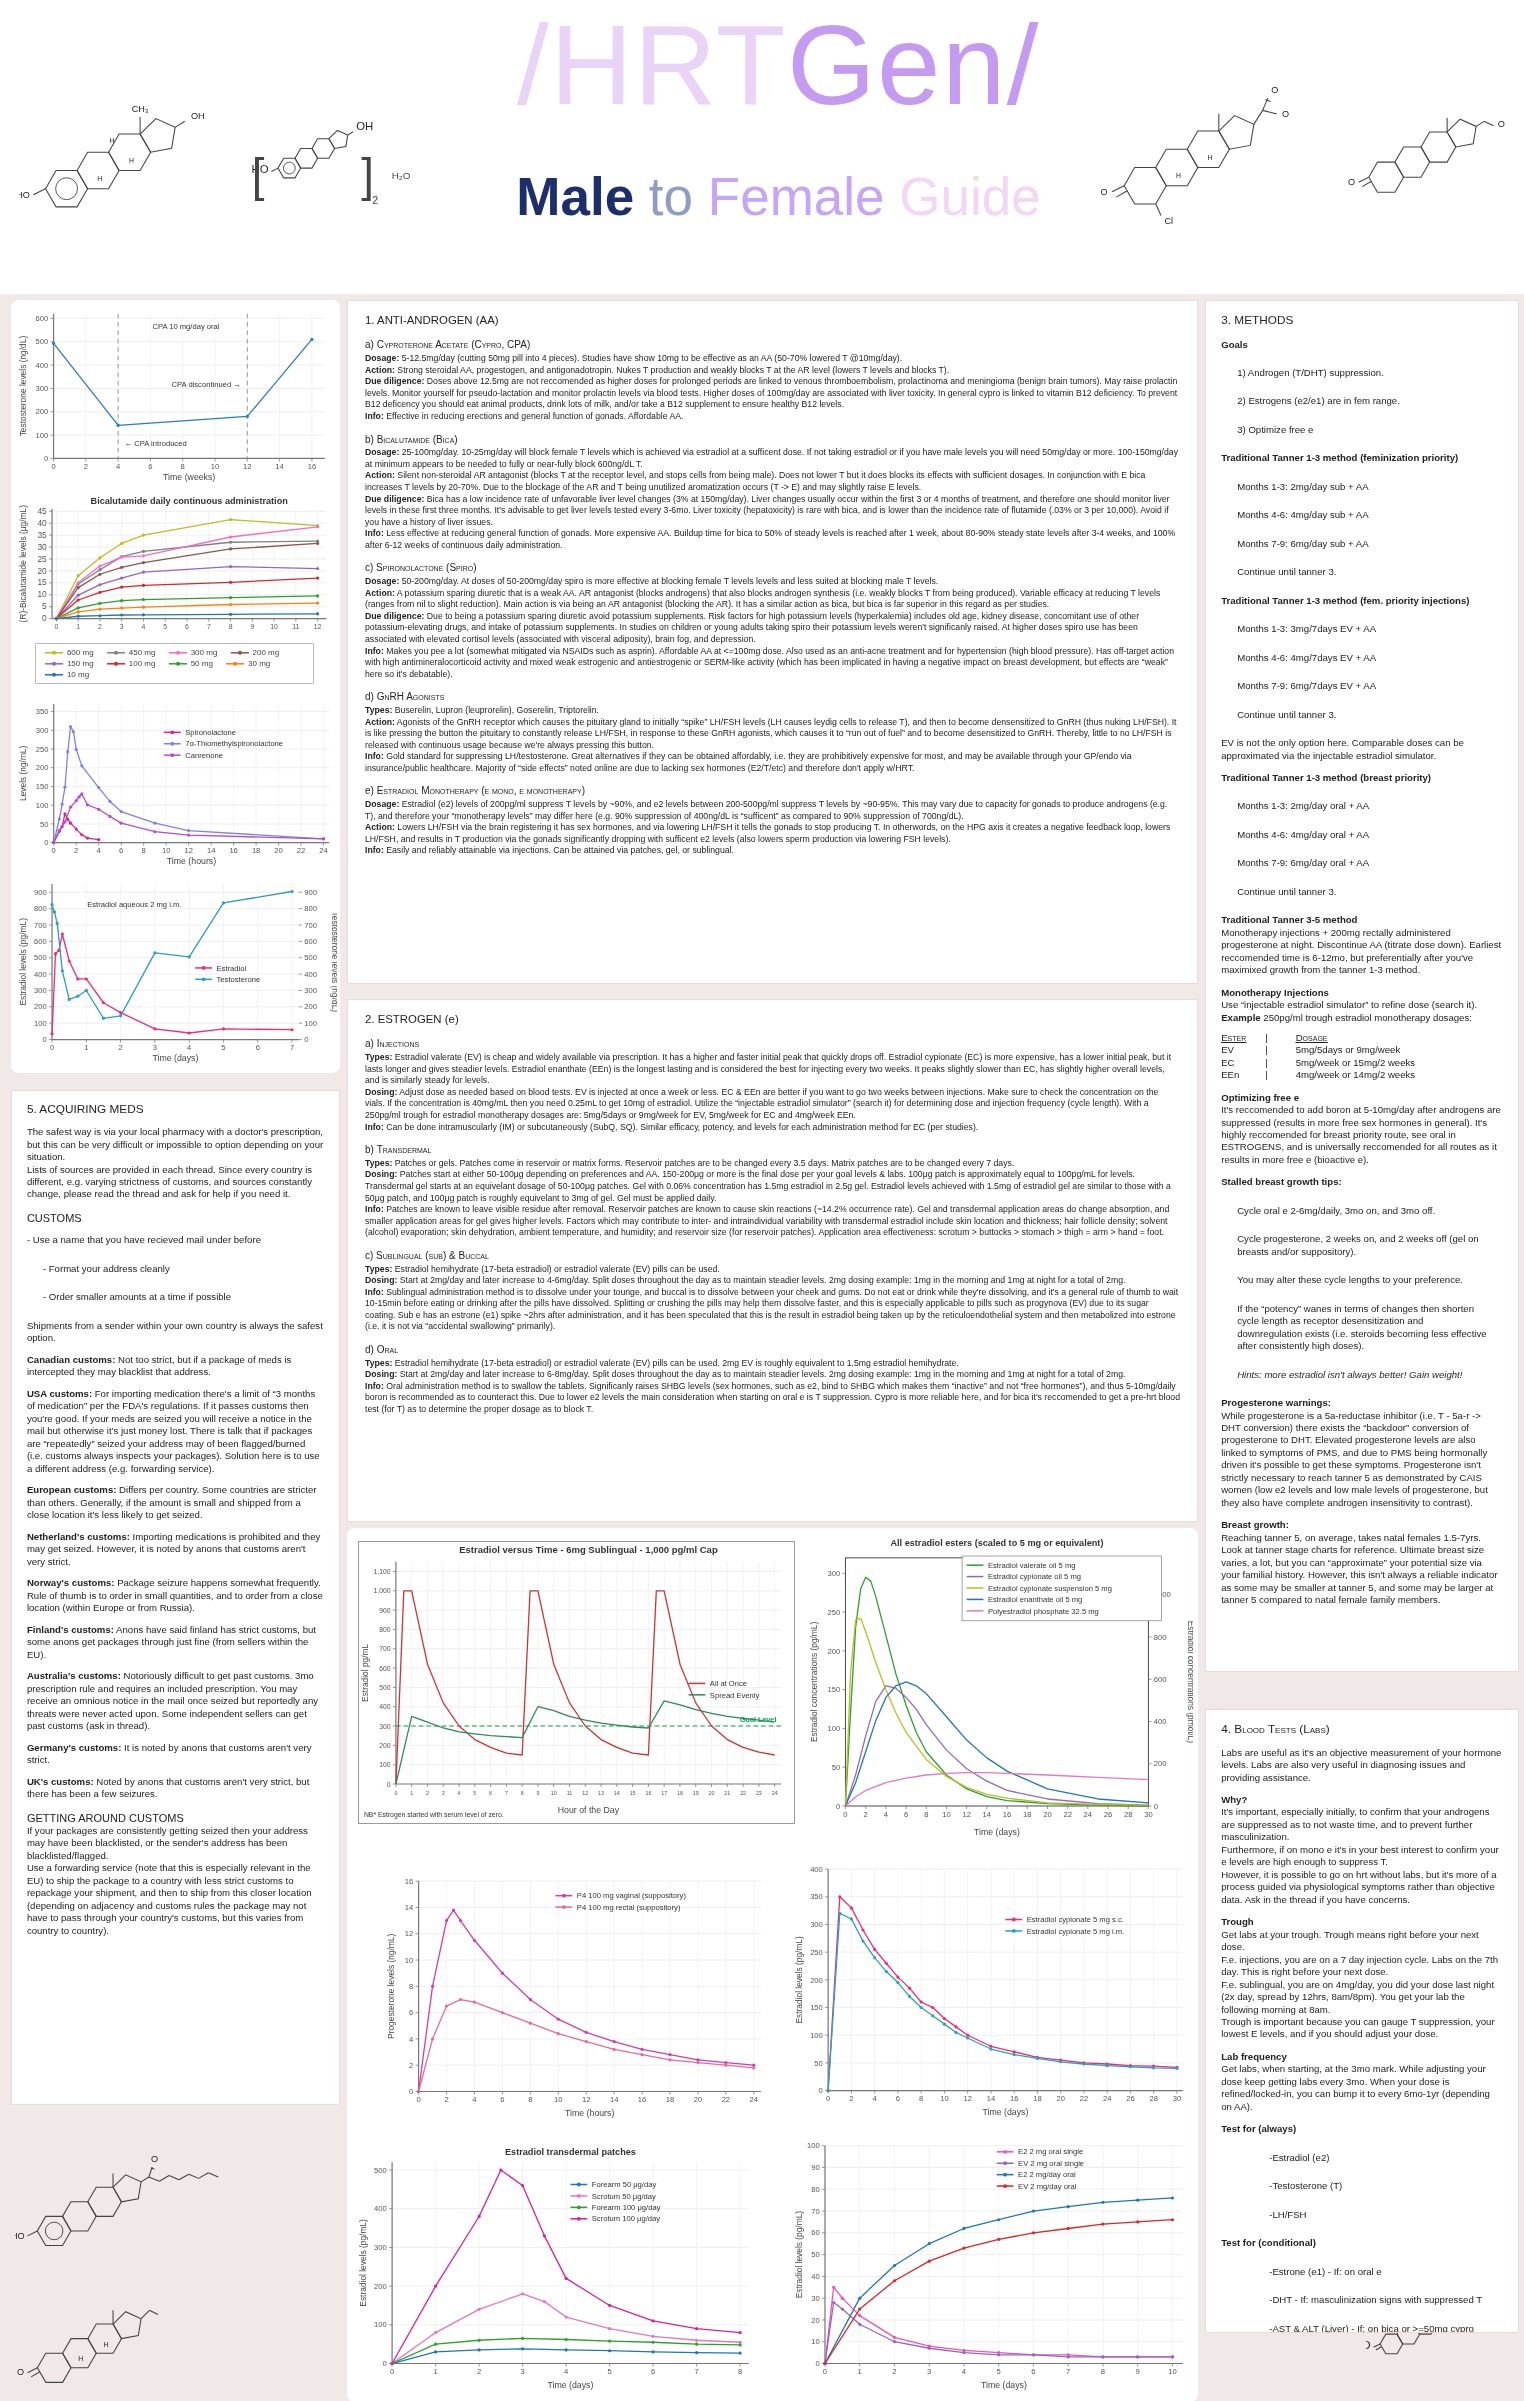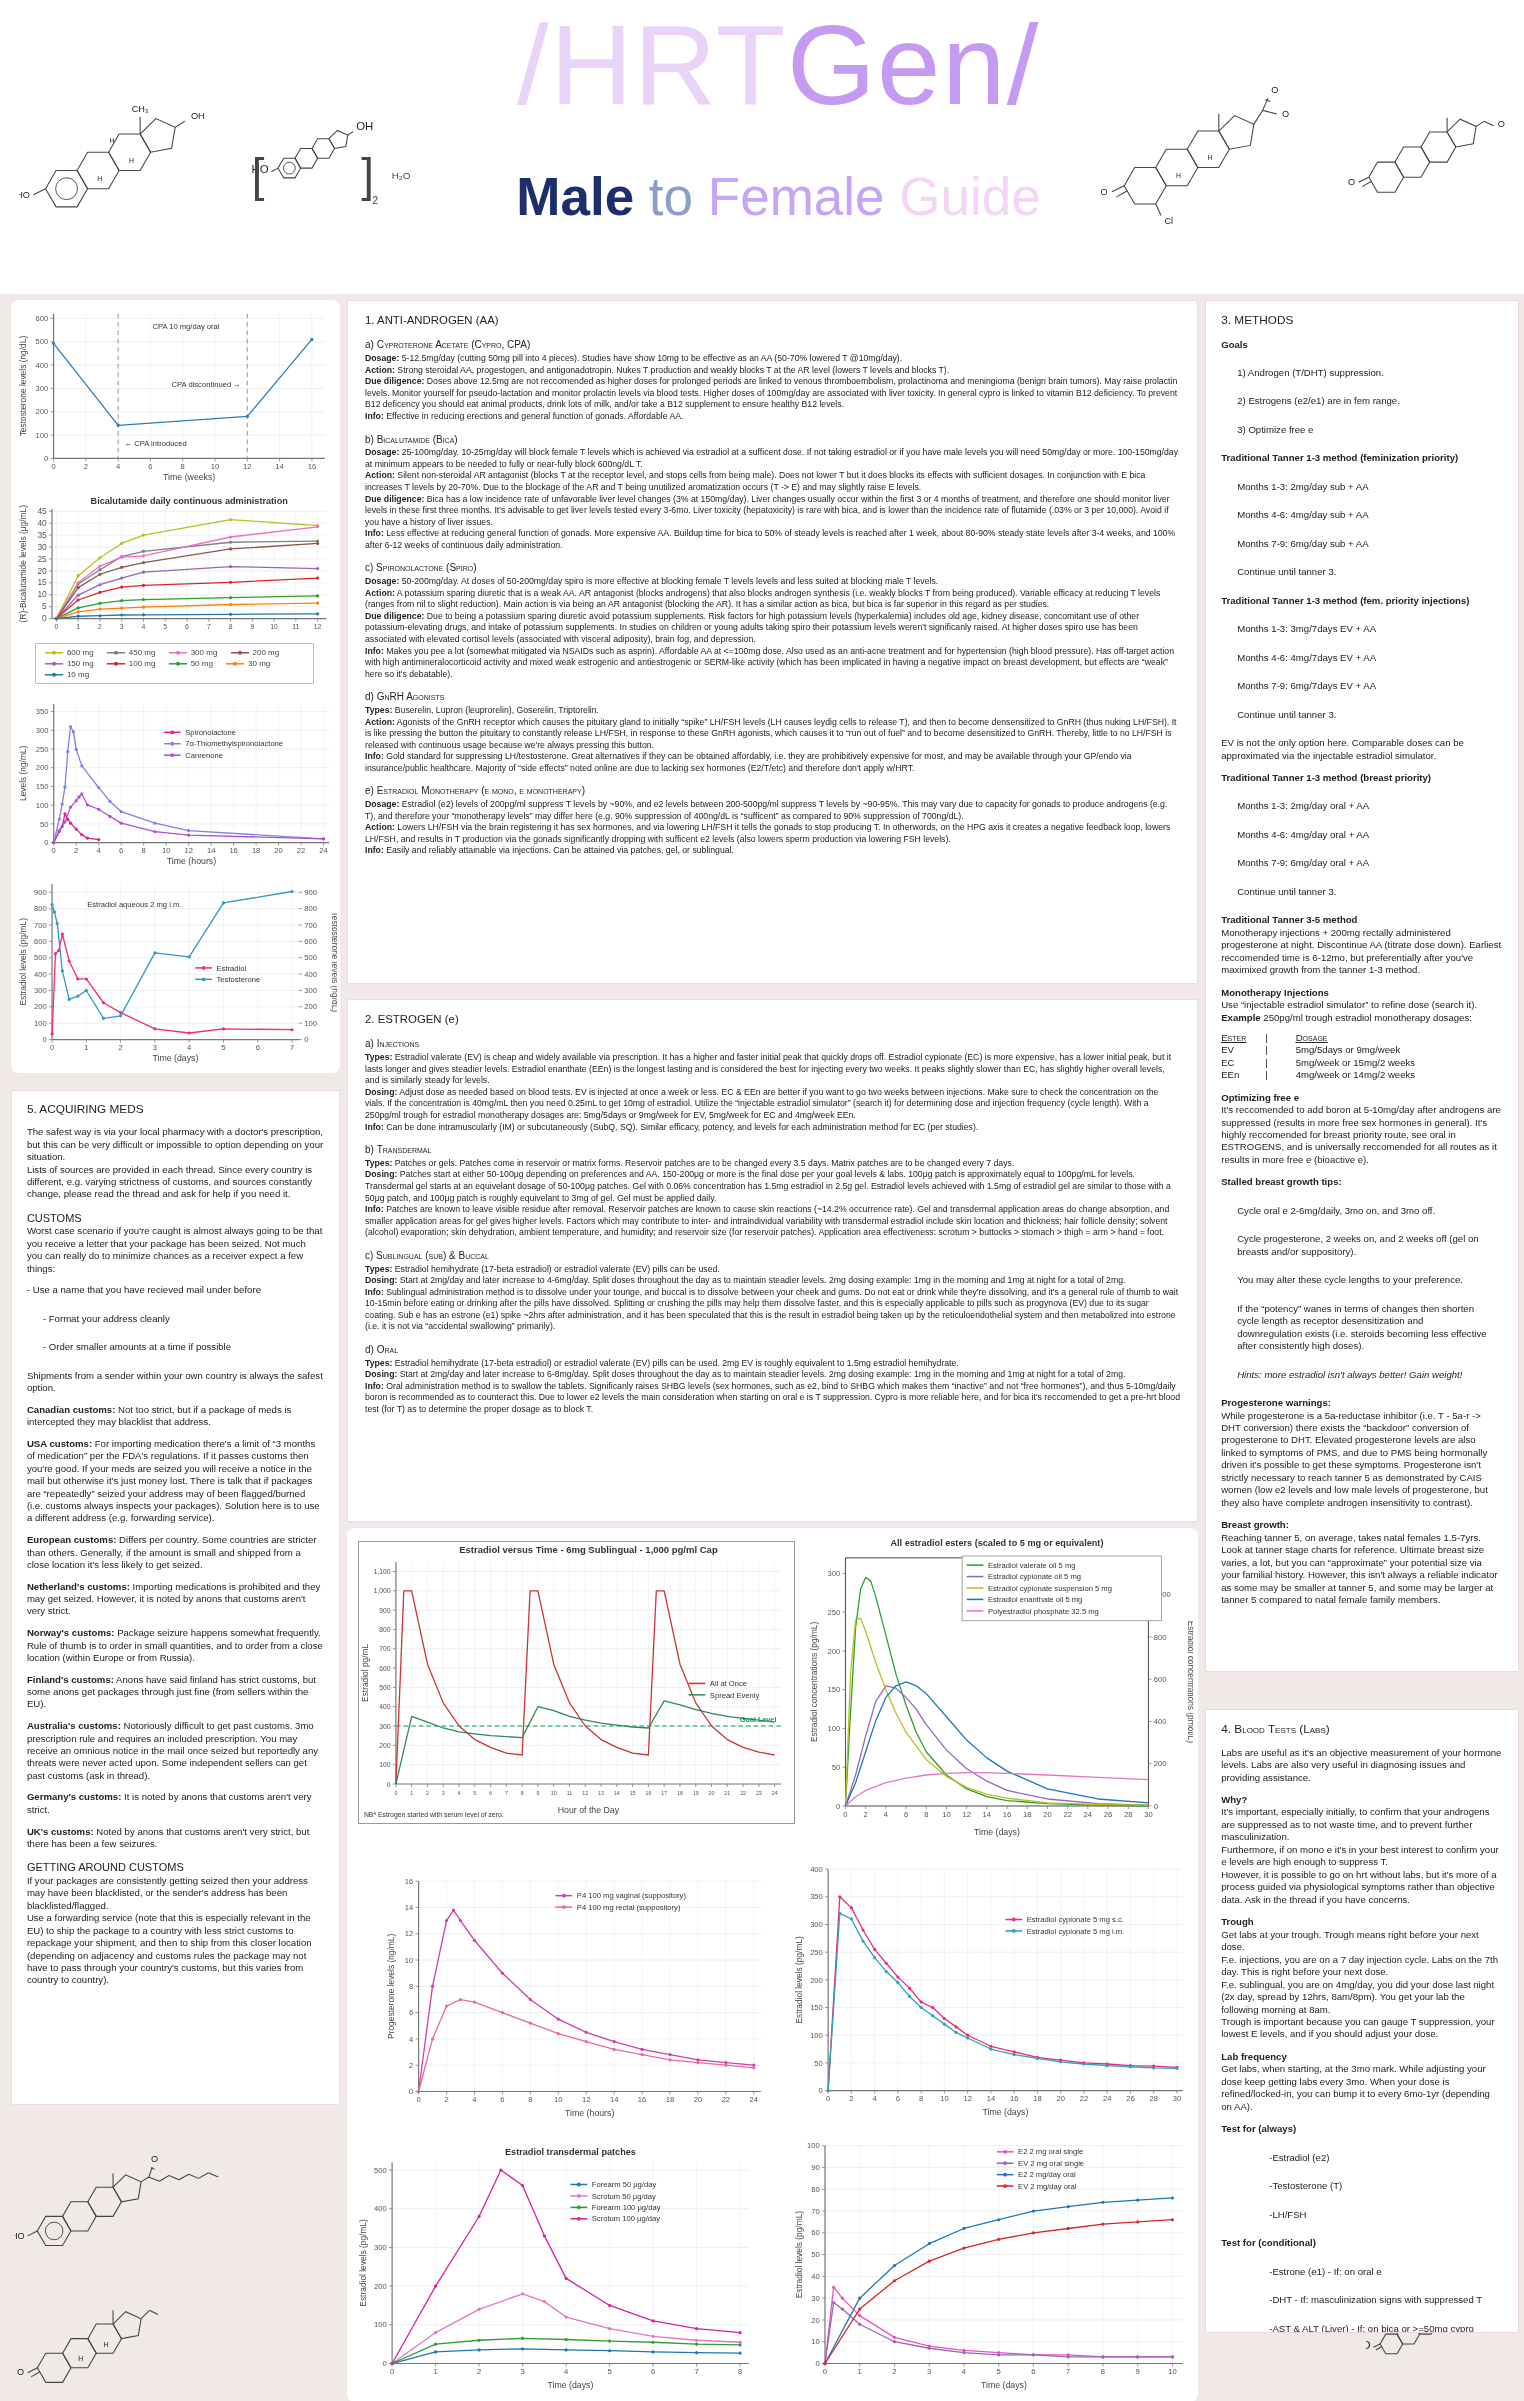--- a/index.html
+++ b/index.html
@@ -1532,21 +1532,20 @@
         <div class="bh">Target E levels</div>
       </div>
   </div>
 
   <div class="panel" id="p5">
     <div class="sec-title">5. ACQUIRING MEDS</div>
     <div>
         <div class="para">The safest way is via your local pharmacy with a doctor's prescription, but this can be very difficult or impossible to option depending on your situation.</div>
         <div class="para">Lists of sources are provided in each thread. Since every country is different, e.g. varying strictness of customs, and sources constantly change, please read the thread and ask for help if you need it.</div>
         <div class="bh big">CUSTOMS</div>
-        <div class="para">Worst case scenario if you're caught is almost always going to be that you receive a letter that your package has been seized. Not much you can really do to minimize chances as a receiver expect a few things:</div>
         <div class="para gap">- Use a name that you have recieved mail under before</div>
         <div class="ln">- Format your address cleanly</div>
         <div class="ln">- Order smaller amounts at a time if possible</div>
         <div class="para gap">Shipments from a sender within your own country is always the safest option.</div>
         <div class="para gap"><b>Canadian customs:</b> Not too strict, but if a package of meds is intercepted they may blacklist that address.</div>
         <div class="para gap"><b>USA customs:</b> For importing medication there's a limit of “3 months of medication” per the FDA's regulations. If it passes customs then you're good. If your meds are seized you will receive a notice in the mail but otherwise it's just money lost. There is talk that if packages are “repeatedly” seized your address may of been flagged/burned (i.e. customs always inspects your packages). Solution here is to use a different address (e.g. forwarding service).</div>
         <div class="para gap"><b>European customs:</b> Differs per country. Some countries are stricter than others. Generally, if the amount is small and shipped from a close location it's less likely to get seized.</div>
         <div class="para gap"><b>Netherland's customs:</b> Importing medications is prohibited and they may get seized. However, it is noted by anons that customs aren't very strict.</div>
         <div class="para gap"><b>Norway's customs:</b> Package seizure happens somewhat frequently. Rule of thumb is to order in small quantities, and to order from a close location (within Europe or from Russia).</div>
         <div class="para gap"><b>Finland's customs:</b> Anons have said finland has strict customs, but some anons get packages through just fine (from sellers within the EU).</div>

